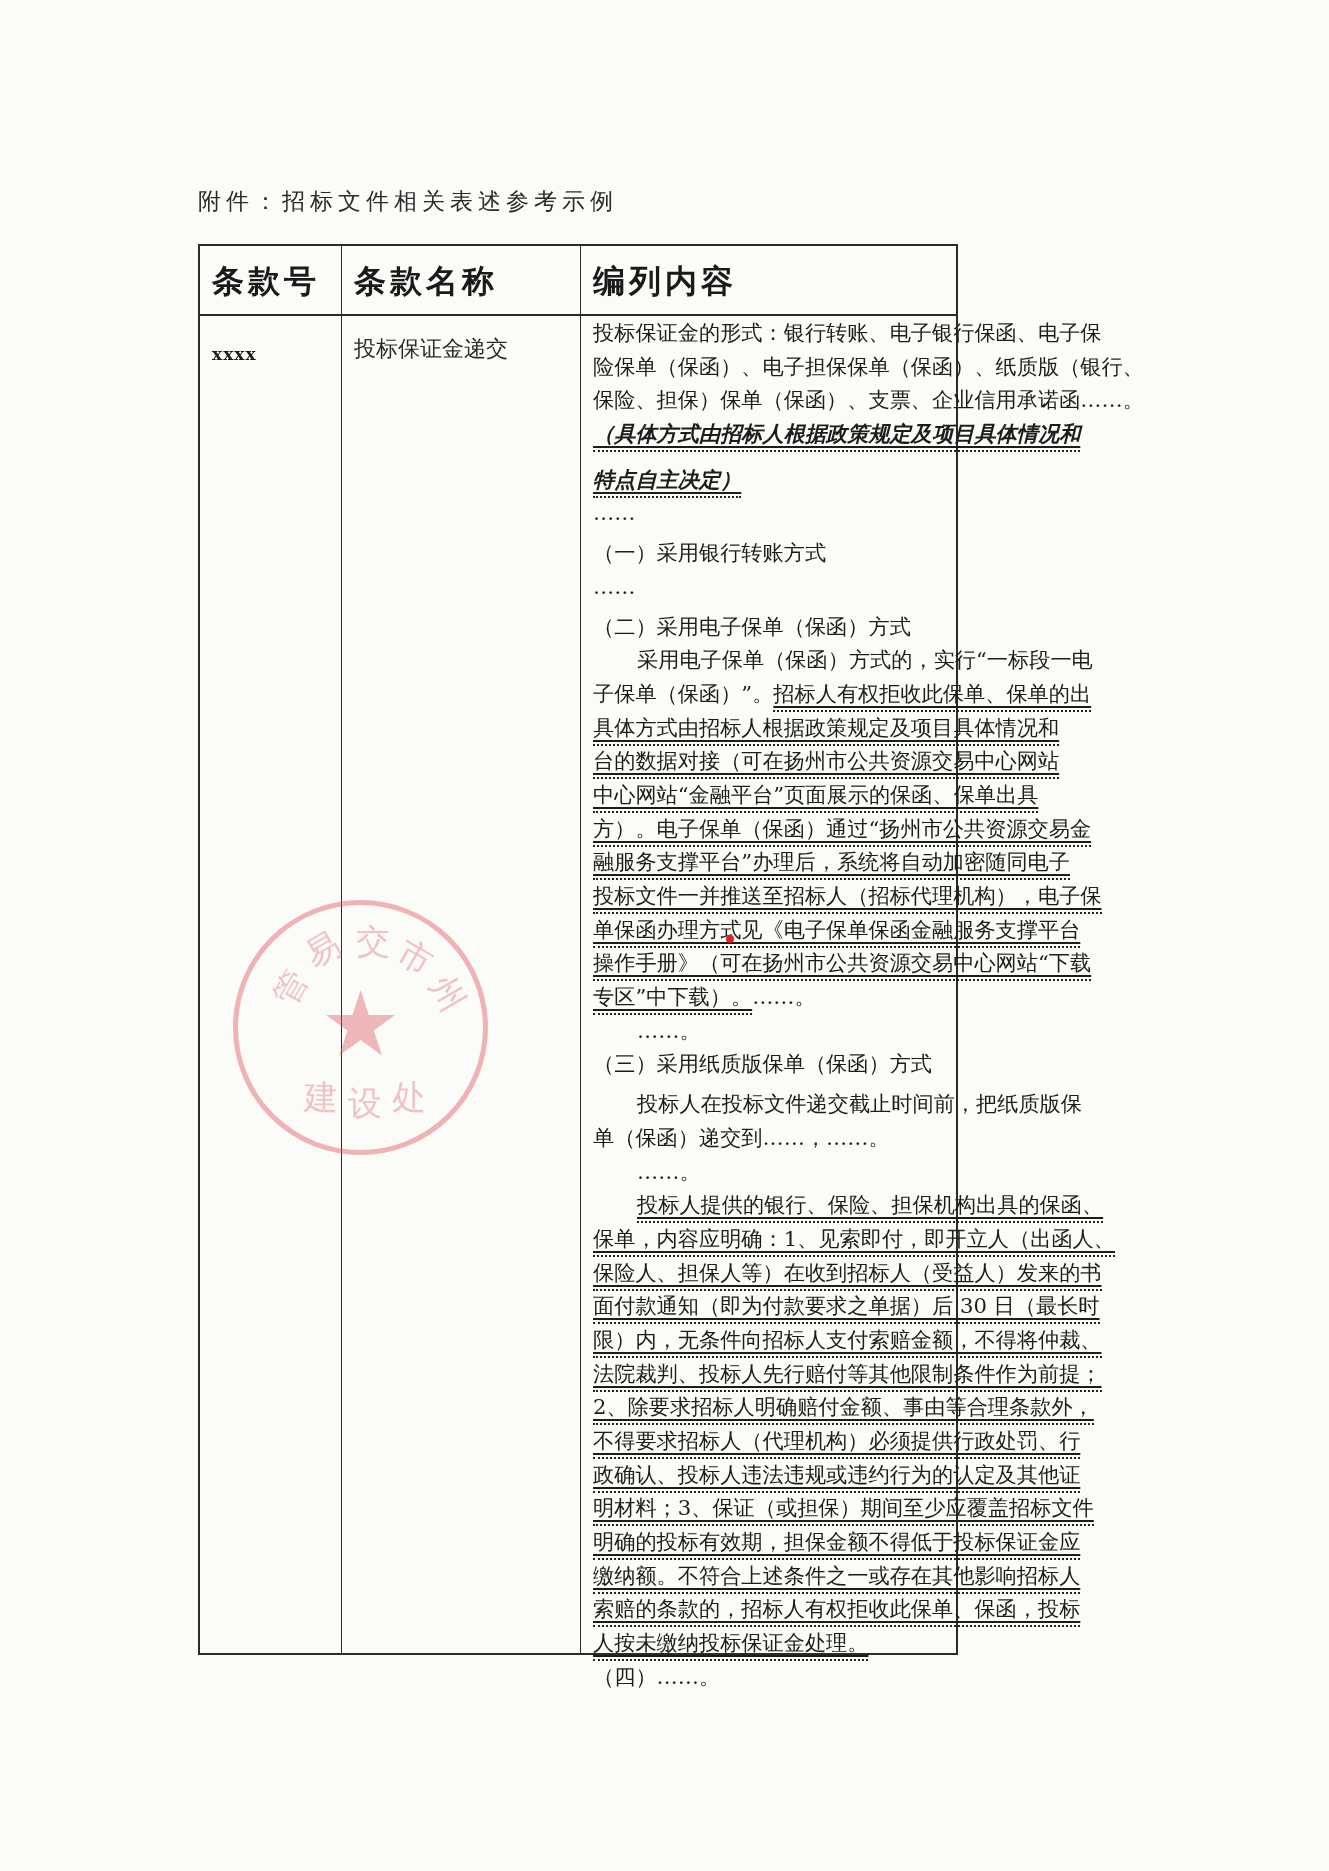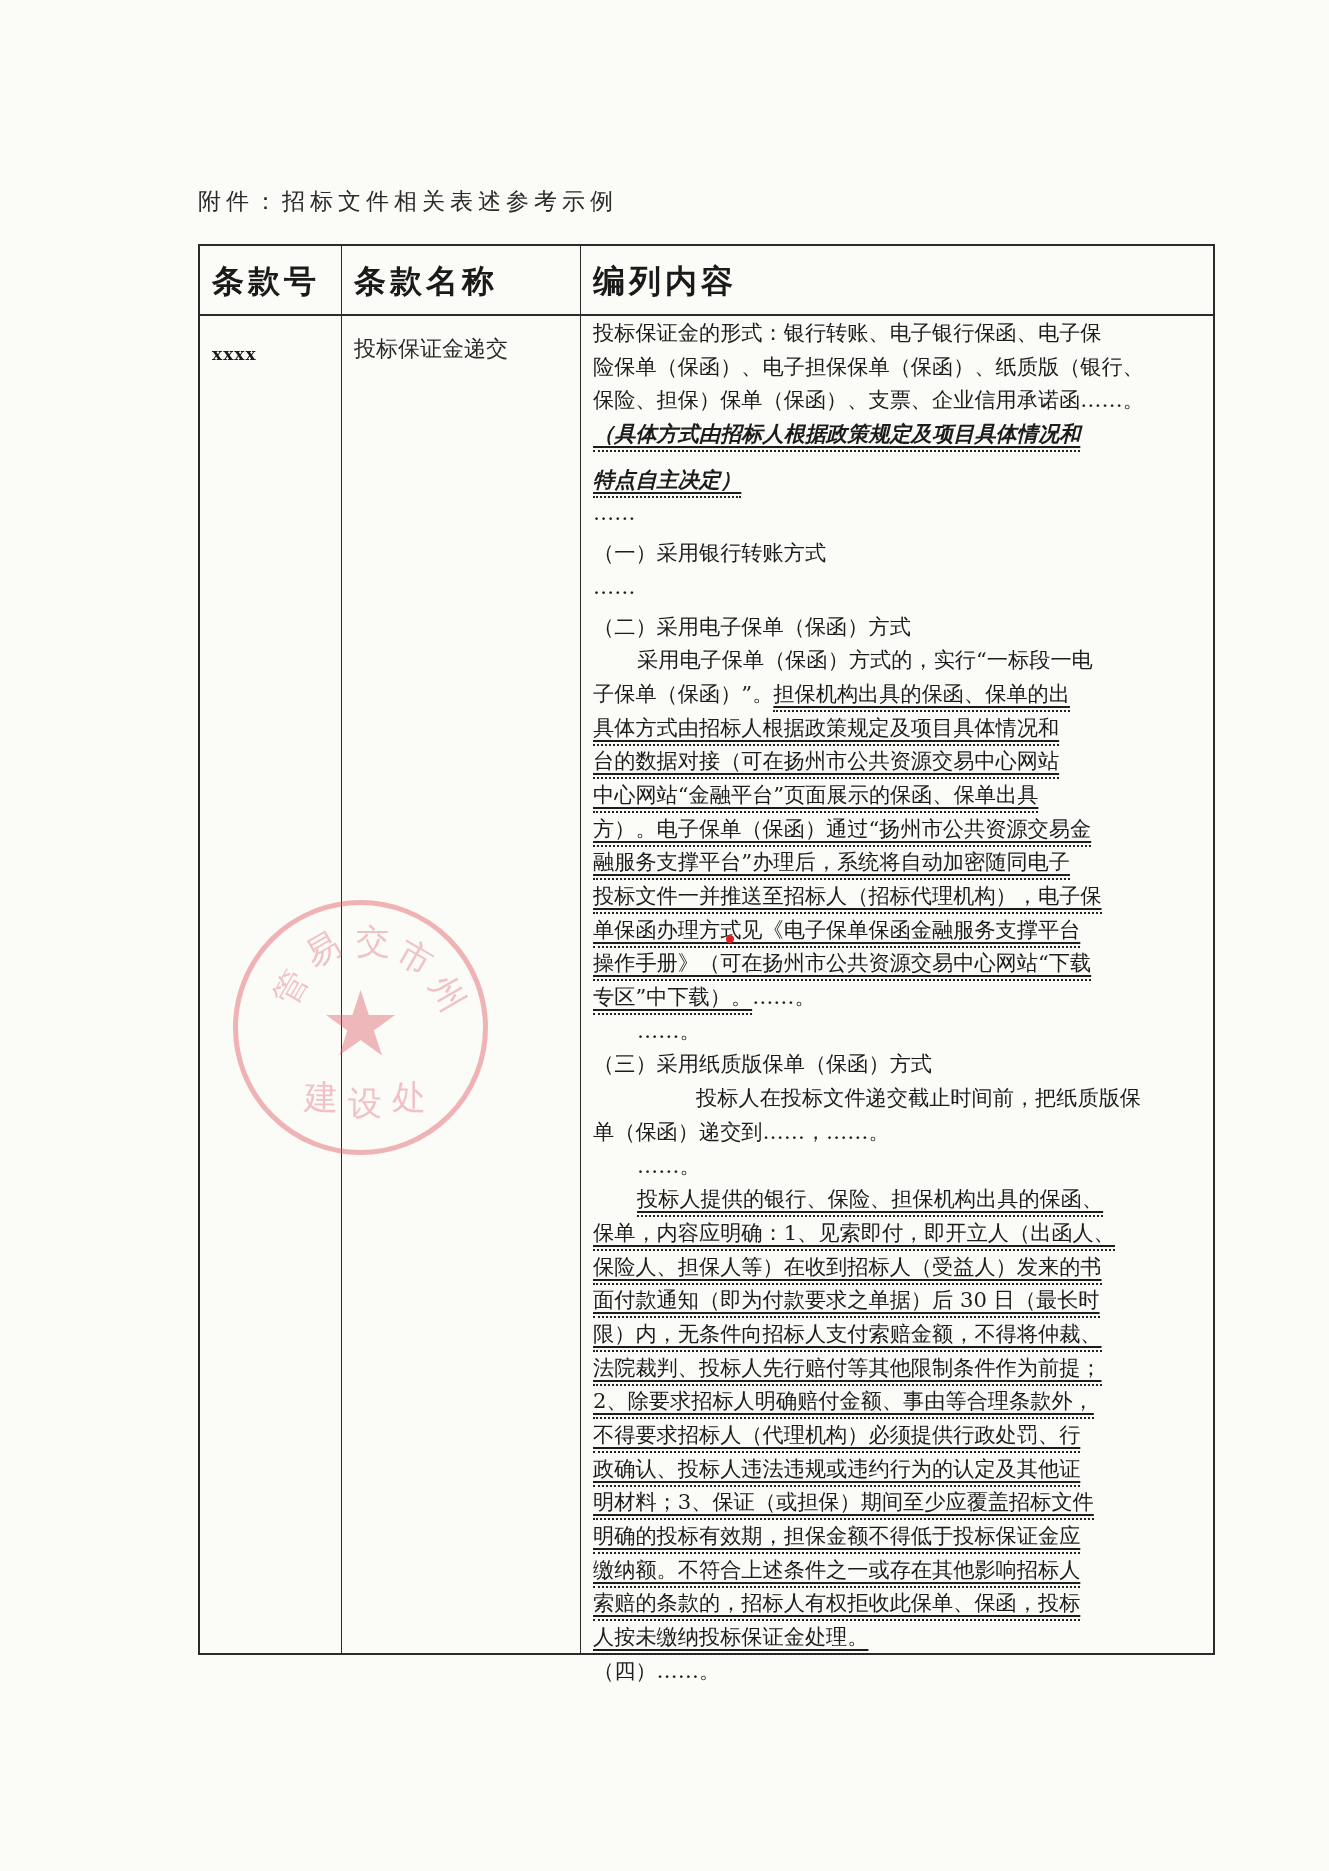--- a/index.html
+++ b/index.html
@@ -9,21 +9,21 @@
     font-family: "DejaVu Serif", "Liberation Serif", serif;
     color: #1a1a1a;
   }
   .page-title {
     position: absolute; left: 198px; top: 186px;
     font-family: "DejaVu Sans", "Liberation Sans", sans-serif;
     font-size: 23px; letter-spacing: 5px; color: #2a2a2a;
   }
   .table {
     position: absolute; left: 198px; top: 244px;
-    width: 1017px; height: 1411px;
+    width: 760px; height: 1411px;
     border: 2px solid #2b2b2b; box-sizing: border-box;
   }
   .vline { position: absolute; top: 0; bottom: 0; width: 0; border-left: 1.5px solid #2b2b2b; }
   .hline { position: absolute; left: 0; right: 0; height: 0; border-top: 2px solid #2b2b2b; top: 68px; }
   .hdr {
     position: absolute; top: 14px;
     font-family: "DejaVu Sans", "Liberation Sans", sans-serif;
     font-size: 32px; font-weight: bold; letter-spacing: 4px; color: #1a1a1a;
   }
   .cell-id {
@@ -85,33 +85,33 @@
       <div class="line"><span>投标保证金的形式：银行转账、电子银行保函、电子保</span></div>
       <div class="line"><span>险保单（保函）、电子担保保单（保函）、纸质版（银行、</span></div>
       <div class="line"><span>保险、担保）保单（保函）、支票、企业信用承诺函……。</span></div>
       <div class="line"><span class="u em">（具体方式由招标人根据政策规定及项目具体情况和</span></div>
       <div class="line" style="margin-top: 12px;"><span class="u em">特点自主决定）</span></div>
       <div class="line"><span>……</span></div>
       <div class="line" style="margin-top: 6px;"><span>（一）采用银行转账方式</span></div>
       <div class="line"><span>……</span></div>
       <div class="line" style="margin-top: 6px;"><span>（二）采用电子保单（保函）方式</span></div>
       <div class="line indent"><span>采用电子保单（保函）方式的，实行“一标段一电</span></div>
-      <div class="line"><span>子保单（保函）”。</span><span class="u">担保机构出具的保函、保单的出</span></div>
+      <div class="line"><span>子保单（保函）”。</span><span class="u">招标人有权拒收此保单、保单的出</span></div>
       <div class="line"><span class="u">具体方式由招标人根据政策规定及项目具体情况和</span></div>
       <div class="line"><span class="u">台的数据对接（可在扬州市公共资源交易中心网站</span></div>
       <div class="line"><span class="u">中心网站“金融平台”页面展示的保函、保单出具</span></div>
       <div class="line"><span class="u">方）。电子保单（保函）通过“扬州市公共资源交易金</span></div>
       <div class="line"><span class="u">融服务支撑平台”办理后，系统将自动加密随同电子</span></div>
       <div class="line"><span class="u">投标文件一并推送至招标人（招标代理机构），电子保</span></div>
       <div class="line"><span class="u">单保函办理方式见《电子保单保函金融服务支撑平台</span></div>
       <div class="line"><span class="u">操作手册》（可在扬州市公共资源交易中心网站“下载</span></div>
       <div class="line"><span class="u">专区”中下载）。</span><span>……。</span></div>
       <div class="line indent"><span>……。</span></div>
       <div class="line"><span>（三）采用纸质版保单（保函）方式</span></div>
-      <div class="line indent" style=" text-align: right;"><span>投标人在投标文件递交截止时间前，把纸质版保</span></div>
+      <div class="line indent" style="margin-top: 6px;"><span>投标人在投标文件递交截止时间前，把纸质版保</span></div>
       <div class="line"><span>单（保函）递交到……，……。</span></div>
       <div class="line indent"><span>……。</span></div>
       <div class="line indent"><span class="u">投标人提供的银行、保险、担保机构出具的保函、</span></div>
       <div class="line"><span class="u">保单，内容应明确：1、见索即付，即开立人（出函人、</span></div>
       <div class="line"><span class="u">保险人、担保人等）在收到招标人（受益人）发来的书</span></div>
       <div class="line"><span class="u">面付款通知（即为付款要求之单据）后 30 日（最长时</span></div>
       <div class="line"><span class="u">限）内，无条件向招标人支付索赔金额，不得将仲裁、</span></div>
       <div class="line"><span class="u">法院裁判、投标人先行赔付等其他限制条件作为前提；</span></div>
       <div class="line"><span class="u">2、除要求招标人明确赔付金额、事由等合理条款外，</span></div>
       <div class="line"><span class="u">不得要求招标人（代理机构）必须提供行政处罚、行</span></div>

